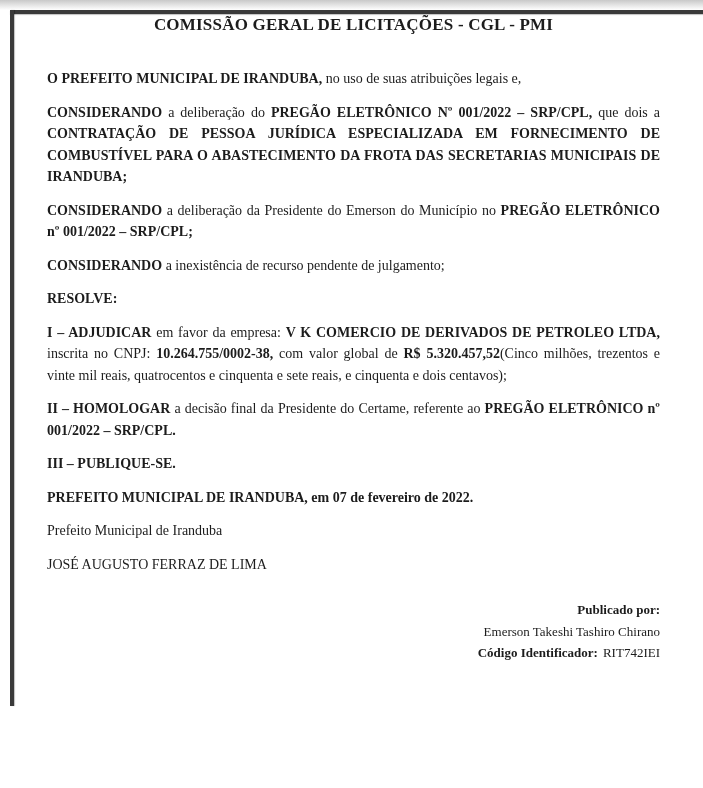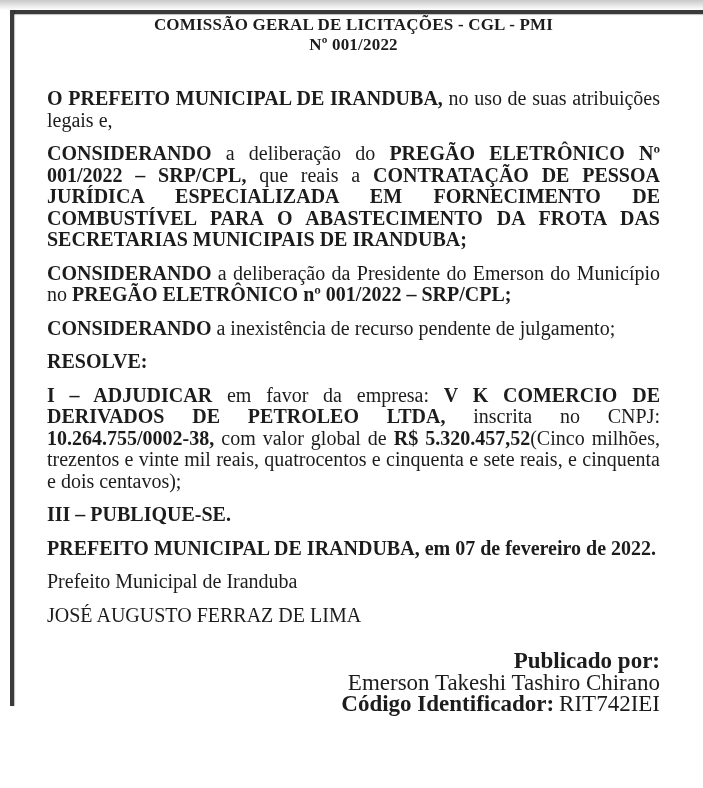--- a/index.html
+++ b/index.html
@@ -50,57 +50,57 @@
     font-weight: bold;
     font-size: 17px;
     line-height: 20px;
     letter-spacing: 0.2px;
   }
   .paragraphs {
     margin-top: 33px;
   }
   .para {
     margin: 0 0 12px 0;
-    font-size: 20px;
+    font-size: 14px;
     line-height: 21.5px;
     text-align: justify;
   }
   .b { font-weight: bold; }
   .u { }
   .publisher {
     margin-top: 24px;
     text-align: right;
-    font-size: 23px;
+    font-size: 13px;
     line-height: 21.5px;
   }
   .identifier-value { margin-left: 5px; margin-top: 19px; }
 </style>
 </head>
 <body>
 
 <div class="page">
 
   <div class="scan-top-fade"></div>
   <div class="scan-line-top"></div>
   <div class="scan-line-left"></div>
 
   <div class="content">
 
     <div class="doc-header">
       <div>COMISSÃO GERAL DE LICITAÇÕES - CGL - PMI</div>
-      <div>Nº 001/2022</div>
     </div>
 
     <div class="paragraphs">
         <p class="para"><span class="b">O PREFEITO MUNICIPAL DE IRANDUBA, </span><span>no uso de suas atribuições legais e,</span></p>
-        <p class="para"><span class="b">CONSIDERANDO </span><span>a deliberação do </span><span class="b">PREGÃO ELETRÔNICO Nº 001/2022 – SRP/CPL, </span><span>que reais a </span><span class="b">CONTRATAÇÃO DE PESSOA JURÍDICA ESPECIALIZADA EM FORNECIMENTO DE COMBUSTÍVEL PARA O ABASTECIMENTO DA FROTA DAS SECRETARIAS MUNICIPAIS DE IRANDUBA;</span></p>
+        <p class="para"><span class="b">CONSIDERANDO </span><span>a deliberação do </span><span class="b">PREGÃO ELETRÔNICO Nº 001/2022 – SRP/CPL, </span><span>que dois a </span><span class="b">CONTRATAÇÃO DE PESSOA JURÍDICA ESPECIALIZADA EM FORNECIMENTO DE COMBUSTÍVEL PARA O ABASTECIMENTO DA FROTA DAS SECRETARIAS MUNICIPAIS DE IRANDUBA;</span></p>
         <p class="para"><span class="b">CONSIDERANDO </span><span>a deliberação da Presidente do Emerson do Município no </span><span class="b">PREGÃO ELETRÔNICO nº 001/2022 – SRP/CPL;</span></p>
         <p class="para"><span class="b">CONSIDERANDO </span><span>a inexistência de recurso pendente de julgamento;</span></p>
         <p class="para"><span class="b u">RESOLVE:</span></p>
         <p class="para"><span class="b">I – ADJUDICAR </span><span>em favor da empresa: </span><span class="b">V K COMERCIO DE DERIVADOS DE PETROLEO LTDA, </span><span>inscrita no CNPJ: </span><span class="b">10.264.755/0002-38, </span><span>com valor global de </span><span class="b">R$ 5.320.457,52</span><span>(Cinco milhões, trezentos e vinte mil reais, quatrocentos e cinquenta e sete reais, e cinquenta e dois centavos);</span></p>
+        <p class="para"><span class="b">II – HOMOLOGAR </span><span>a decisão final da Presidente do Certame, referente ao </span><span class="b">PREGÃO ELETRÔNICO nº 001/2022 – SRP/CPL.</span></p>
         <p class="para"><span class="b">III – PUBLIQUE-SE.</span></p>
         <p class="para"><span class="b">PREFEITO MUNICIPAL DE IRANDUBA, em 07 de fevereiro de 2022.</span></p>
         <p class="para"><span>Prefeito Municipal de Iranduba</span></p>
         <p class="para"><span>JOSÉ AUGUSTO FERRAZ DE LIMA</span></p>
       </div>
 
     <div class="publisher">
       <div class="b">Publicado por:</div>
       <div>Emerson Takeshi Tashiro Chirano</div>
       <div><span class="b">Código Identificador:</span><span class="identifier-value">RIT742IEI</span></div>

